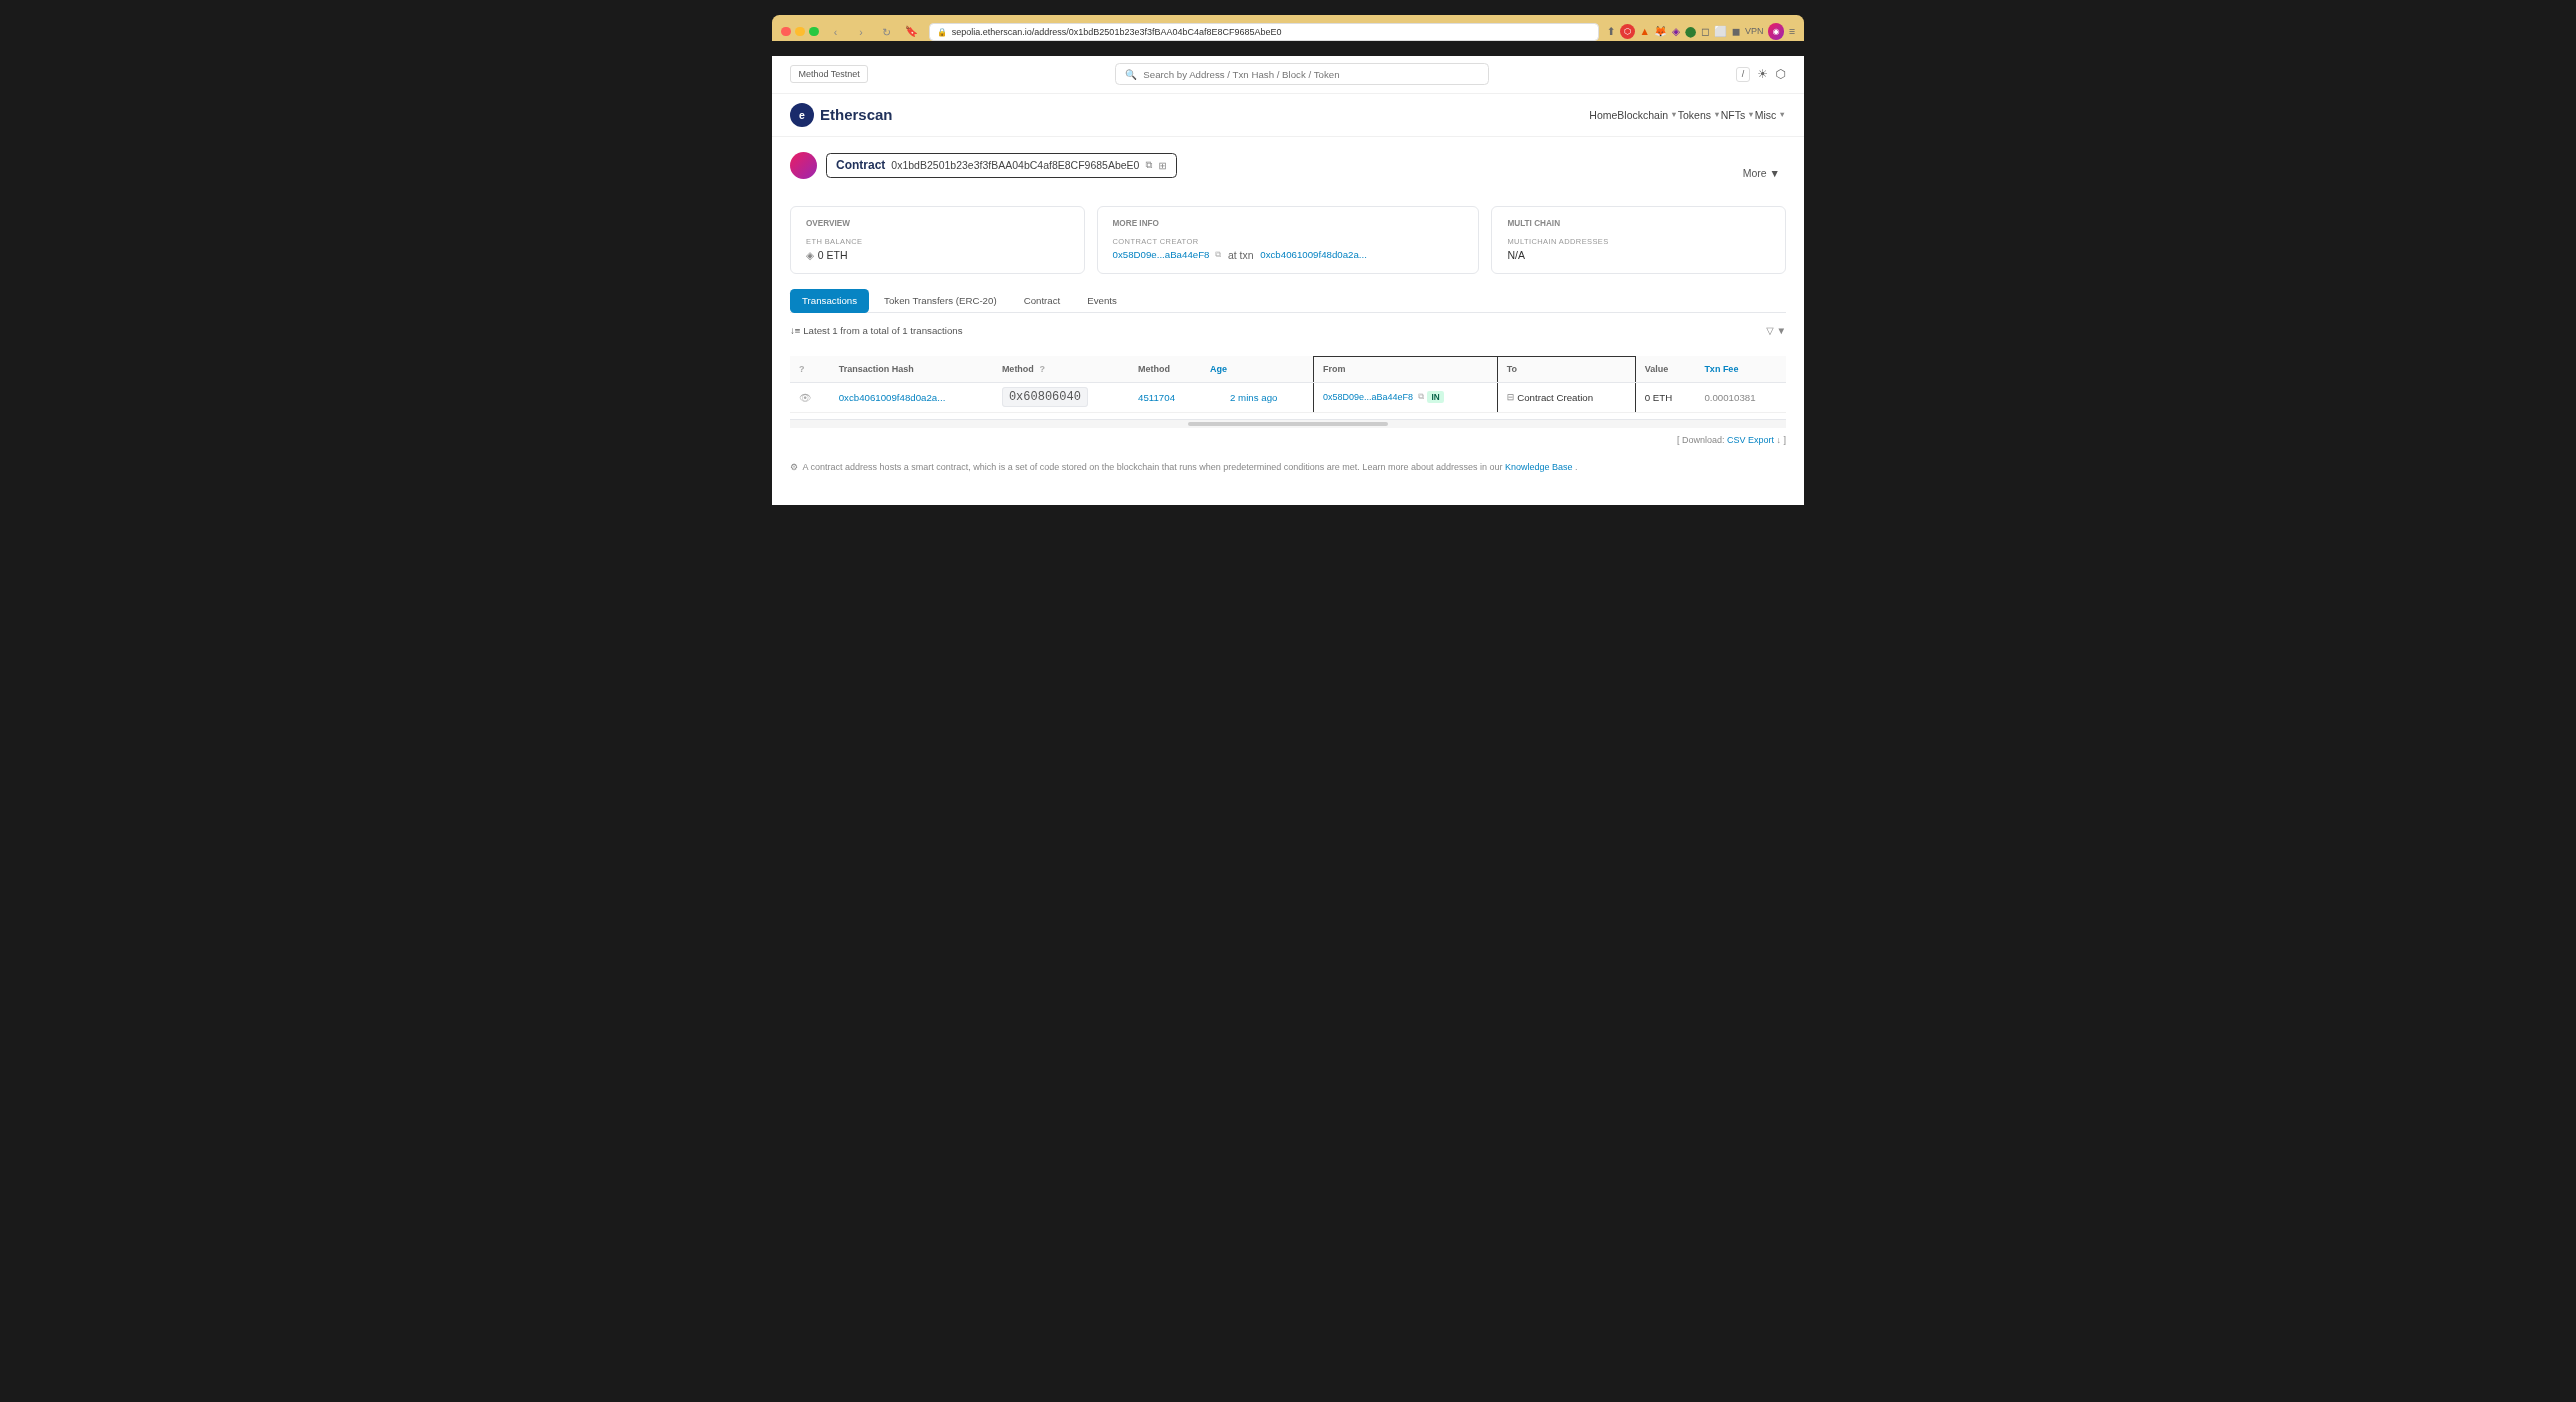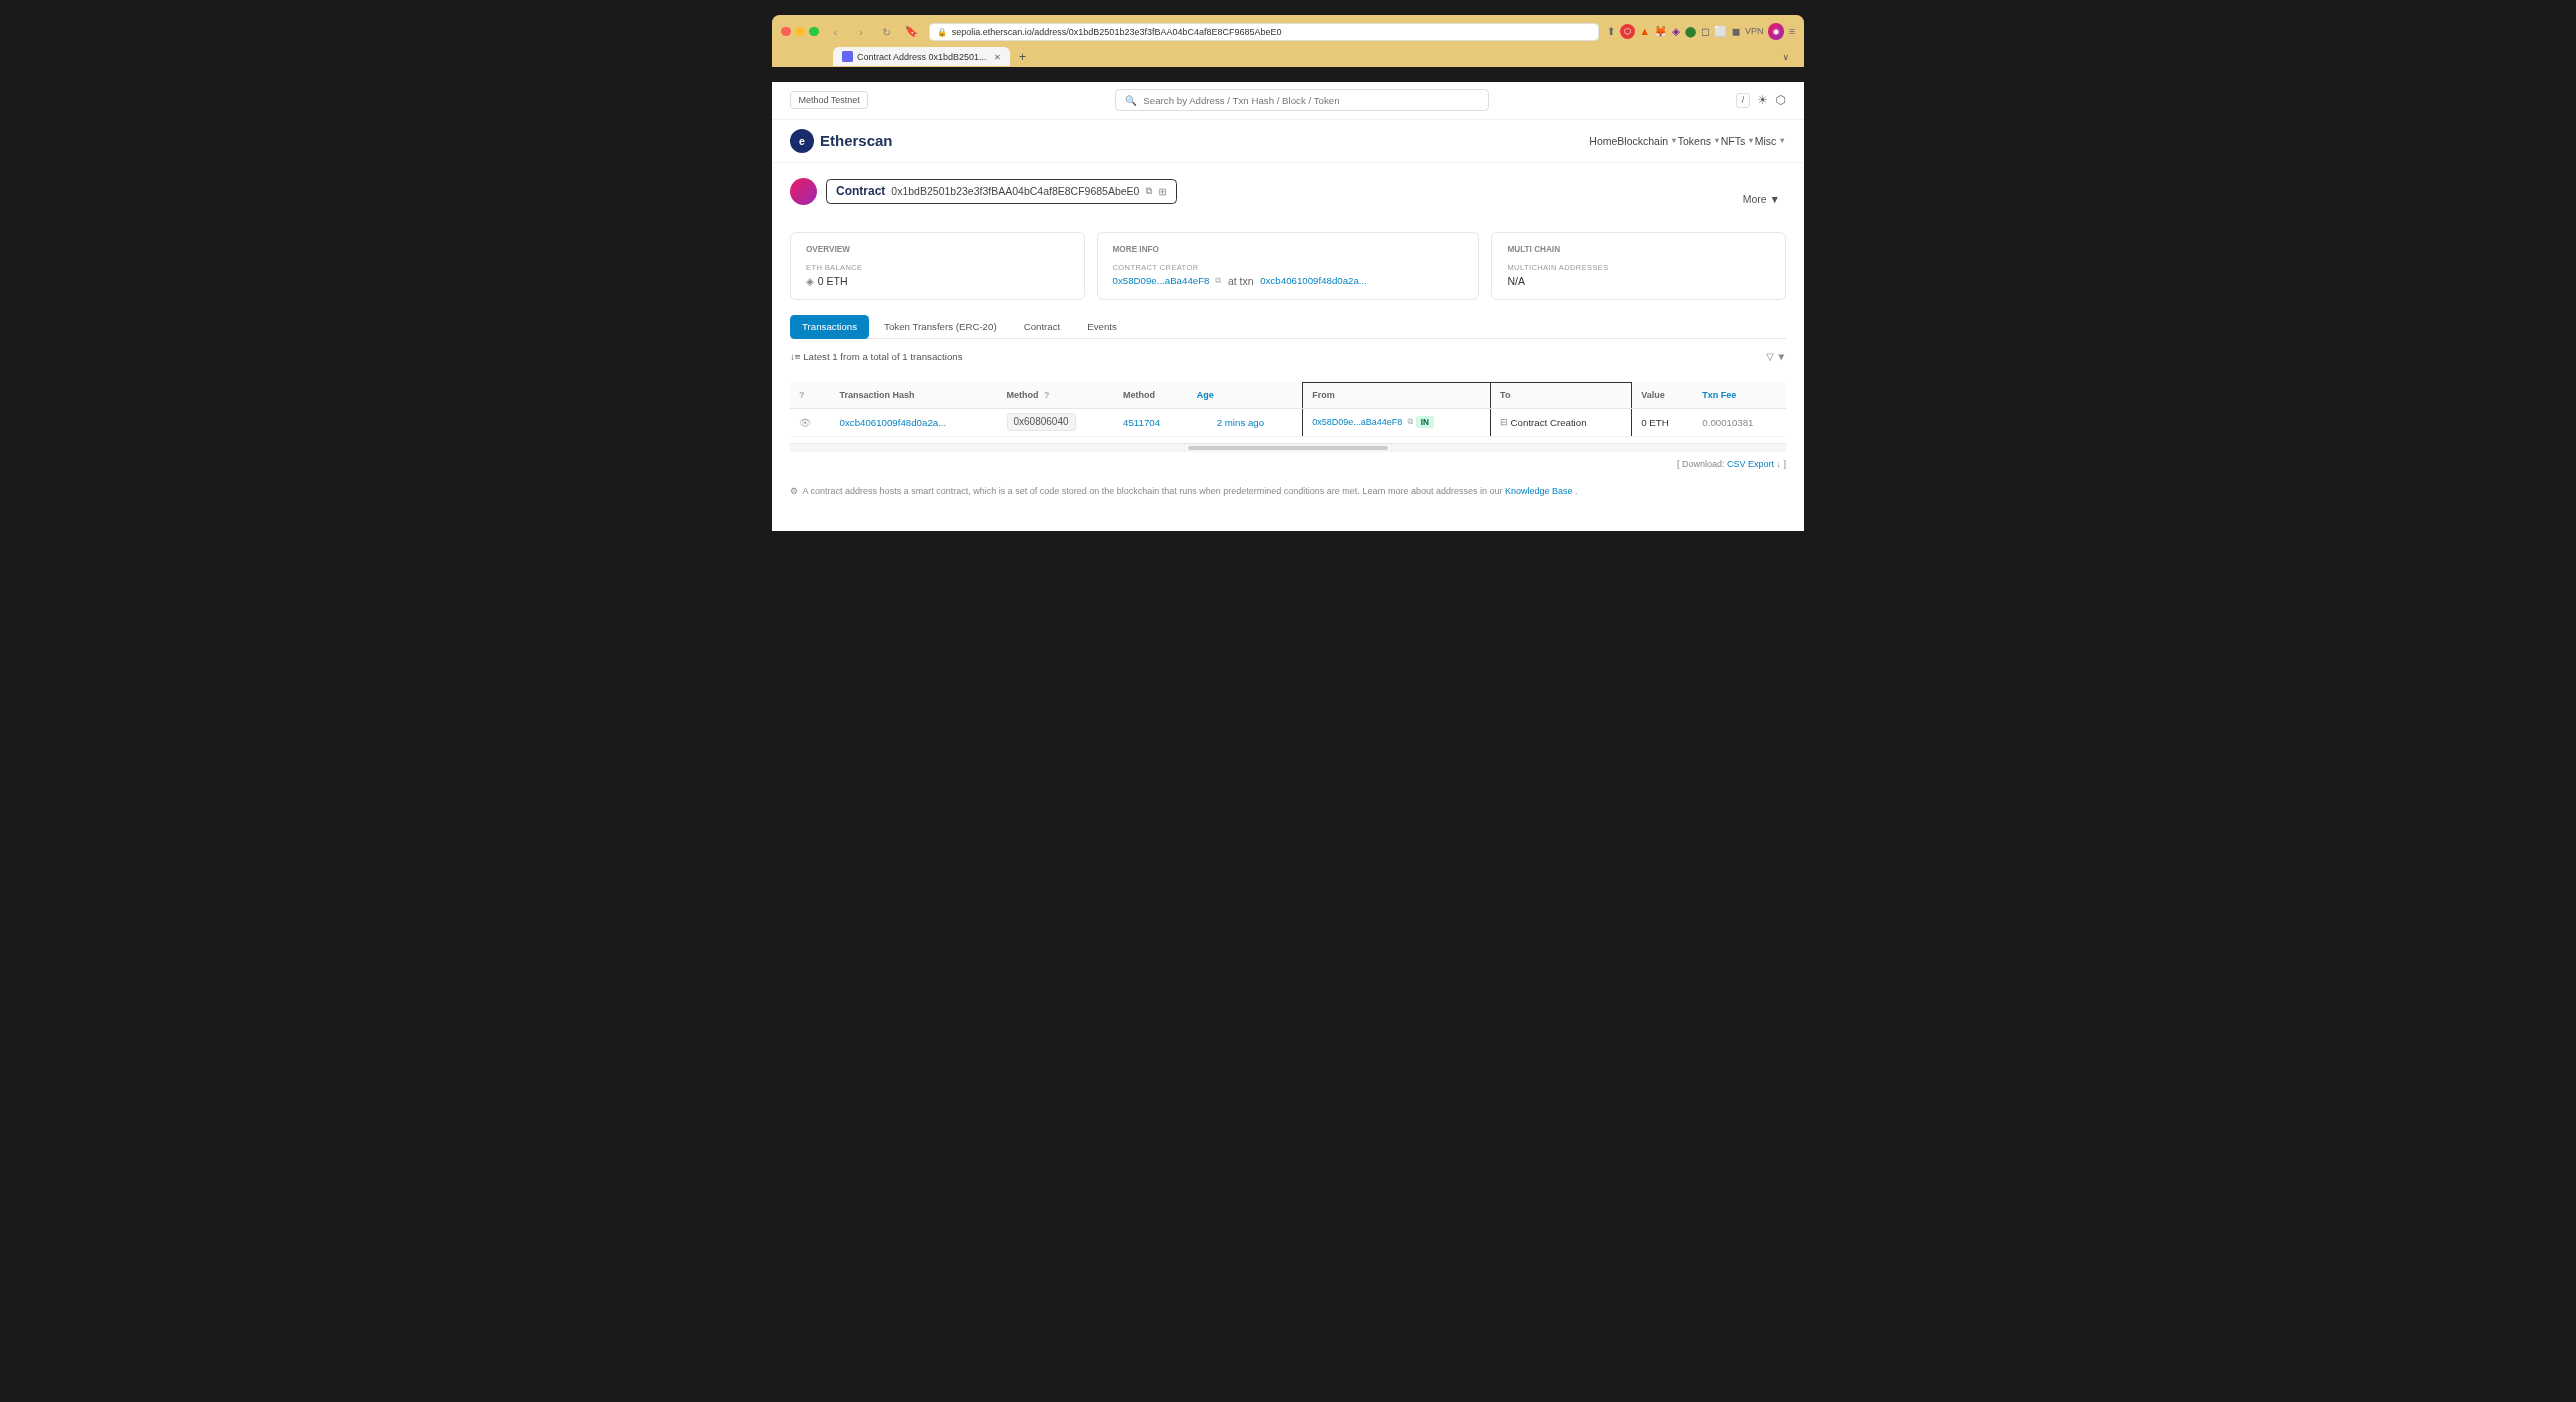--- a/index.html
+++ b/index.html
@@ -167,22 +167,22 @@
       padding: 7.5px 9px; border-bottom: 0.7px solid #e5e7eb;
       background: #fafafa;
     }
     .tx-table td {
       padding: 7.5px 9px; font-size: 9.7px; color: #333;
       border-bottom: 0.7px solid #f0f0f0;
     }
     .tx-hash-link { color: #0784c3; text-decoration: none; cursor: pointer; }
     .method-badge {
       background: #f3f4f6; border: 0.7px solid #e5e7eb;
-      padding: 2.2px 6px; border-radius: 3px; font-size: 10px; color: #555;
-      font-family: Liberation Sans, sans-serif;
+      padding: 2.2px 6px; border-radius: 3px; font-size: 12px; color: #555;
+      font-family: Liberation Mono, monospace;
     }
     .block-link { color: #0784c3; text-decoration: none; cursor: pointer; }
     .age-text { color: #0784c3; margin-left: 20px; }
     .from-address { color: #0784c3; cursor: pointer; font-size: 9px; }
     .in-badge {
       background: #d1fae5; color: #065f46;
       padding: 1.5px 4.5px; border-radius: 2.2px; font-size: 8.2px; font-weight: 600;
     }
     .contract-creation { color: #333; font-size: 9.7px; }
     .value-text { font-size: 9.7px; color: #333; }
@@ -247,30 +247,20 @@
       <span class="toolbar-icon" style="color:#2e7d32;">⬤</span>
       <span class="toolbar-icon">◻</span>
       <span class="toolbar-icon">⬜</span>
       <span class="toolbar-icon">◼</span>
       <span class="toolbar-icon" style="font-size:9px;">VPN</span>
       <span class="toolbar-icon" style="background:linear-gradient(135deg,#e91e63,#9c27b0);color:white;border-radius:50%;width:16.4px;height:16.4px;display:inline-flex;align-items:center;justify-content:center;font-size:8.2px;">◉</span>
       <span class="toolbar-icon">≡</span>
     </div>
   </div>
 
-  <div style="display:flex;align-items:center;gap:3px;margin-left:52px;">
-    <div class="tab">
-      <div class="tab-favicon"></div>
-      <span>Contract Address 0x1bdB2501...</span>
-      <span class="tab-close">✕</span>
-    </div>
-    <button class="new-tab">+</button>
-    <div style="margin-left:auto;"></div>
-    <button class="chevron-right-btn">∨</button>
-  </div>
 </div>
 
 <div style="max-width:1032px;margin:0 auto;background:white;border-radius:0 0 6px 6px;">
   <div class="page">
 
     <div class="site-header">
       <button class="network-badge">Method Testnet</button>
       <div class="search-bar">
         <span class="search-icon">🔍</span>
         <input class="search-input" type="text" placeholder="Search by Address / Txn Hash / Block / Token" style="">

